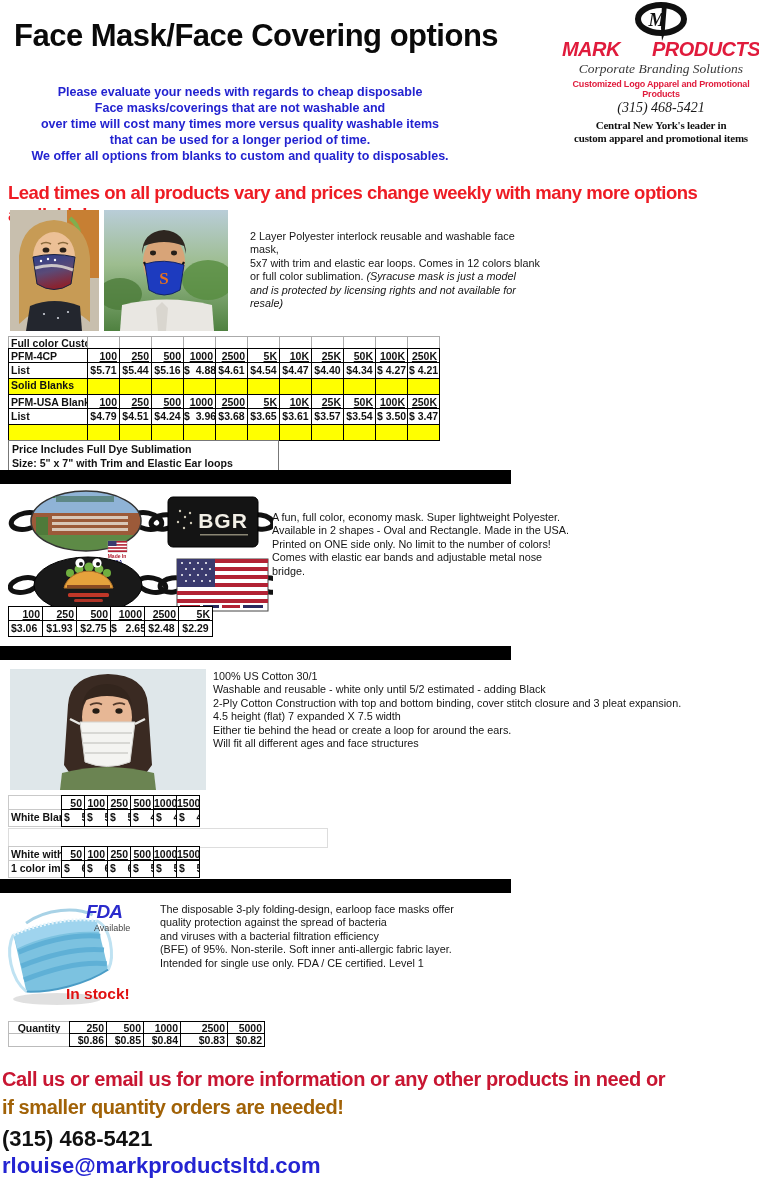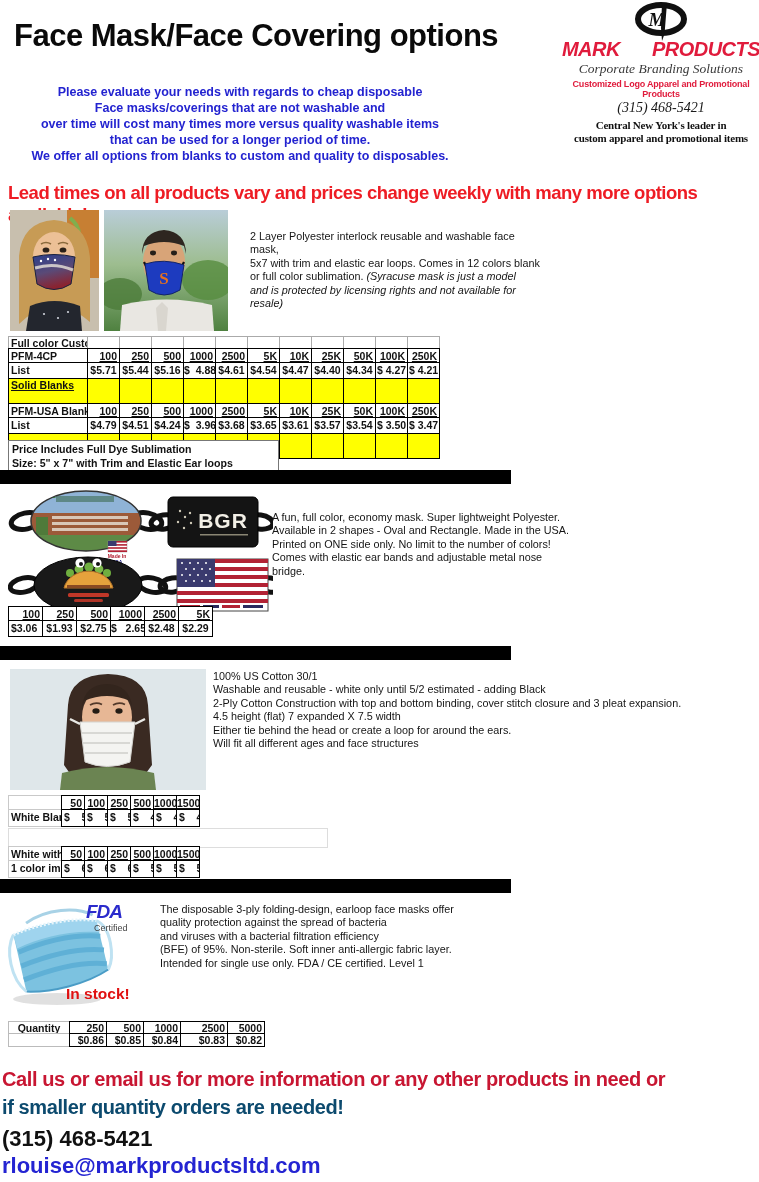--- a/index.html
+++ b/index.html
@@ -53,42 +53,42 @@
   .trow{display:flex;}
   .trow + .trow{margin-top:-1px;}
   .tcell{box-sizing:border-box;border:1px solid #000;margin-left:0px;font-weight:bold;
          font-size:10.5px;white-space:pre;overflow:hidden;background:#fff;}
   .tcell + .tcell{margin-left:-1px;}
   .qty .tcell{text-align:right;padding-right:2px;text-decoration:underline;height:15px;line-height:14px;}
   .qty .c0{text-decoration:none;text-align:left;padding-left:2px;}
   .price .tcell{text-align:center;height:17px;line-height:15px;}
   .price .c0{text-align:left;padding-left:2px;}
   .titlerow .tcell{border-color:#aaa;height:13px;line-height:12px;text-align:left;padding-left:2px;}
-  .yellow .tcell{background:#ffff00;height:26px;text-decoration:underline;}
+  .yellow .tcell{background:#ffff00;height:17px;}
   .yellow .c0{text-align:left;padding-left:2px;}
 
   .t1{left:8px;top:336px;} .t1 .tcell{width:33px;} .t1 .c0{width:80px;}
   .t2{left:8px;top:606px;} .t2 .tcell{width:35px;}
   .t2 .qty .c0{text-decoration:underline;text-align:right;padding-right:2px;}
   .t3{left:8px;top:795px;} .t4{left:8px;top:846px;}
   .t3 .tcell,.t4 .tcell{width:24px;}
   .t3 .c0,.t4 .c0{width:54px;border-color:#c9c9c9;}
   .t3 .price .tcell,.t4 .price .tcell{text-align:left;padding-left:2px;height:18px;}
   .t3 .price .c0,.t4 .price .c0{border-color:#c9c9c9;}
   .t4 .qty .c0{text-decoration:none;}
   .gaprows{left:8px;top:828px;width:318px;height:18px;border:1px solid #ddd;}
   .t5{left:8px;top:1021px;} .t5 .tcell{width:38px;} .t5 .c0{width:62px;border-color:#bbb;text-align:center;}
   .t5 .c4{width:48px;}
   .t5 .qty .tcell{height:13px;line-height:12px;}
   .t5 .qty .c0{text-decoration:none;font-weight:bold;}
   .t5 .price .tcell{height:14px;line-height:13px;text-align:right;padding-right:2px;}
 
   
   .f1{left:2px;top:1068px;font-size:20px;font-weight:bold;color:#c81632;letter-spacing:-0.4px;width:757px;}
-  .f2{left:2px;top:1096px;font-size:20px;font-weight:bold;color:#0c4a6e;letter-spacing:-0.4px;}
+  .f2{left:2px;top:1096px;font-size:20px;font-weight:bold;color:#a16207;letter-spacing:-0.4px;}
   .fphone{left:2px;top:1126px;font-size:22px;font-weight:bold;color:#111;}
   .femail{left:2px;top:1153px;font-size:22px;font-weight:bold;color:#2424d2;cursor:pointer;}
 </style>
 </head>
 <body>
 
 <div class="page">
 
   <div class="abs title">Face Mask/Face Covering options</div>
 
@@ -493,21 +493,21 @@
         <path d="M17,44 C45,36 75,33 100,38" stroke="#5fb0d6" stroke-width="5" fill="none"></path>
         <path d="M18,58 C48,50 78,47 102,52" stroke="#5fb0d6" stroke-width="5" fill="none"></path>
         <path d="M19,72 C50,64 80,61 103,66" stroke="#5fb0d6" stroke-width="5" fill="none"></path>
         <path d="M14,26 C40,18 75,16 98,22" stroke="#e8f5fb" stroke-width="3" stroke-dasharray="2,2" fill="none"></path>
         <path d="M20,84 C45,88 80,84 104,72" stroke="#4a9cc6" stroke-width="2" fill="none"></path>
         <path d="M98,22 C112,30 112,60 104,72" stroke="#bfe2f2" stroke-width="3" fill="none"></path>
         <path d="M14,26 C4,40 6,70 20,84" stroke="#bfe2f2" stroke-width="3" fill="none"></path>
       </g>
     </svg>
     <div class="fda">FDA</div>
-    <div class="fda-sub">Certified</div>
+    <div class="fda-sub">Available</div>
     <div class="instock">In stock!</div>
   </div>
 
   <div class="abs desc p4text">
     <div>The disposable 3-ply folding-design, earloop face masks offer</div>
     <div>quality protection against the spread of bacteria</div>
     <div> and viruses with a bacterial filtration efficiency</div>
     <div>(BFE) of 95%. Non-sterile. Soft inner anti-allergic fabric layer.</div>
     <div>Intended for single use only. FDA / CE certified. Level 1</div>
   </div>

